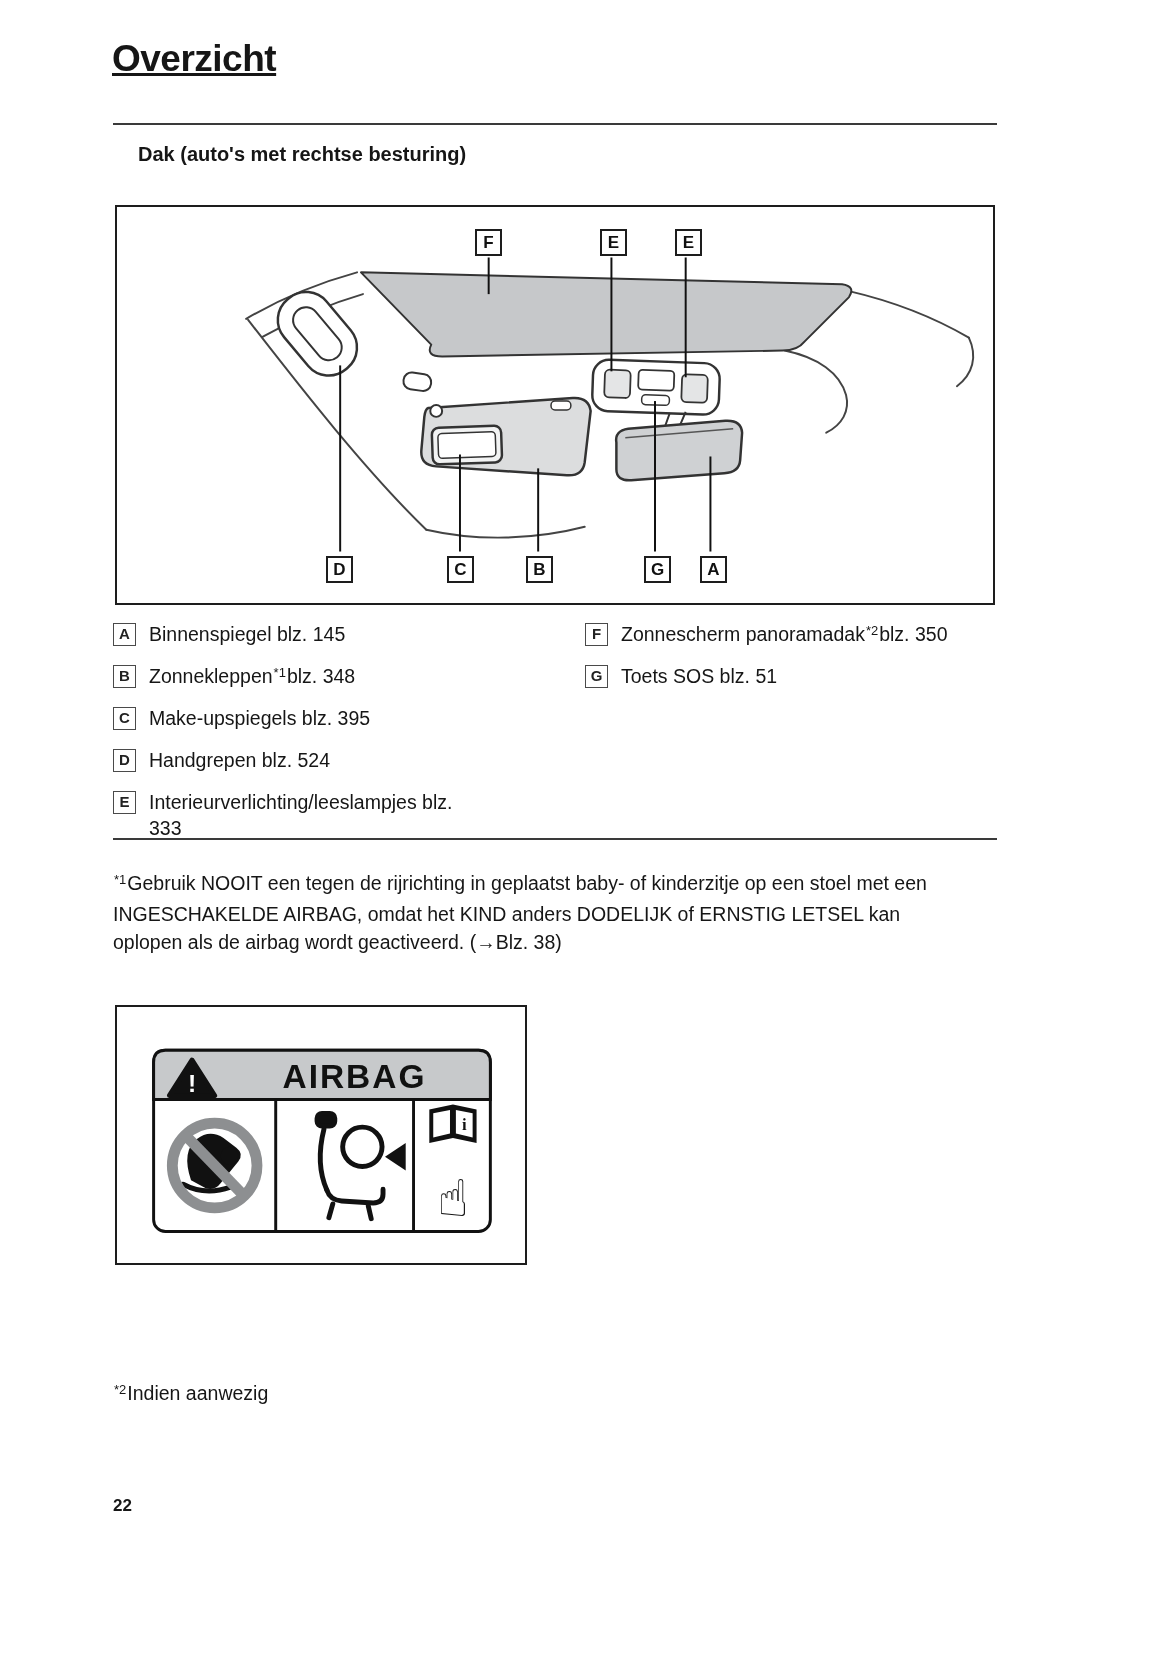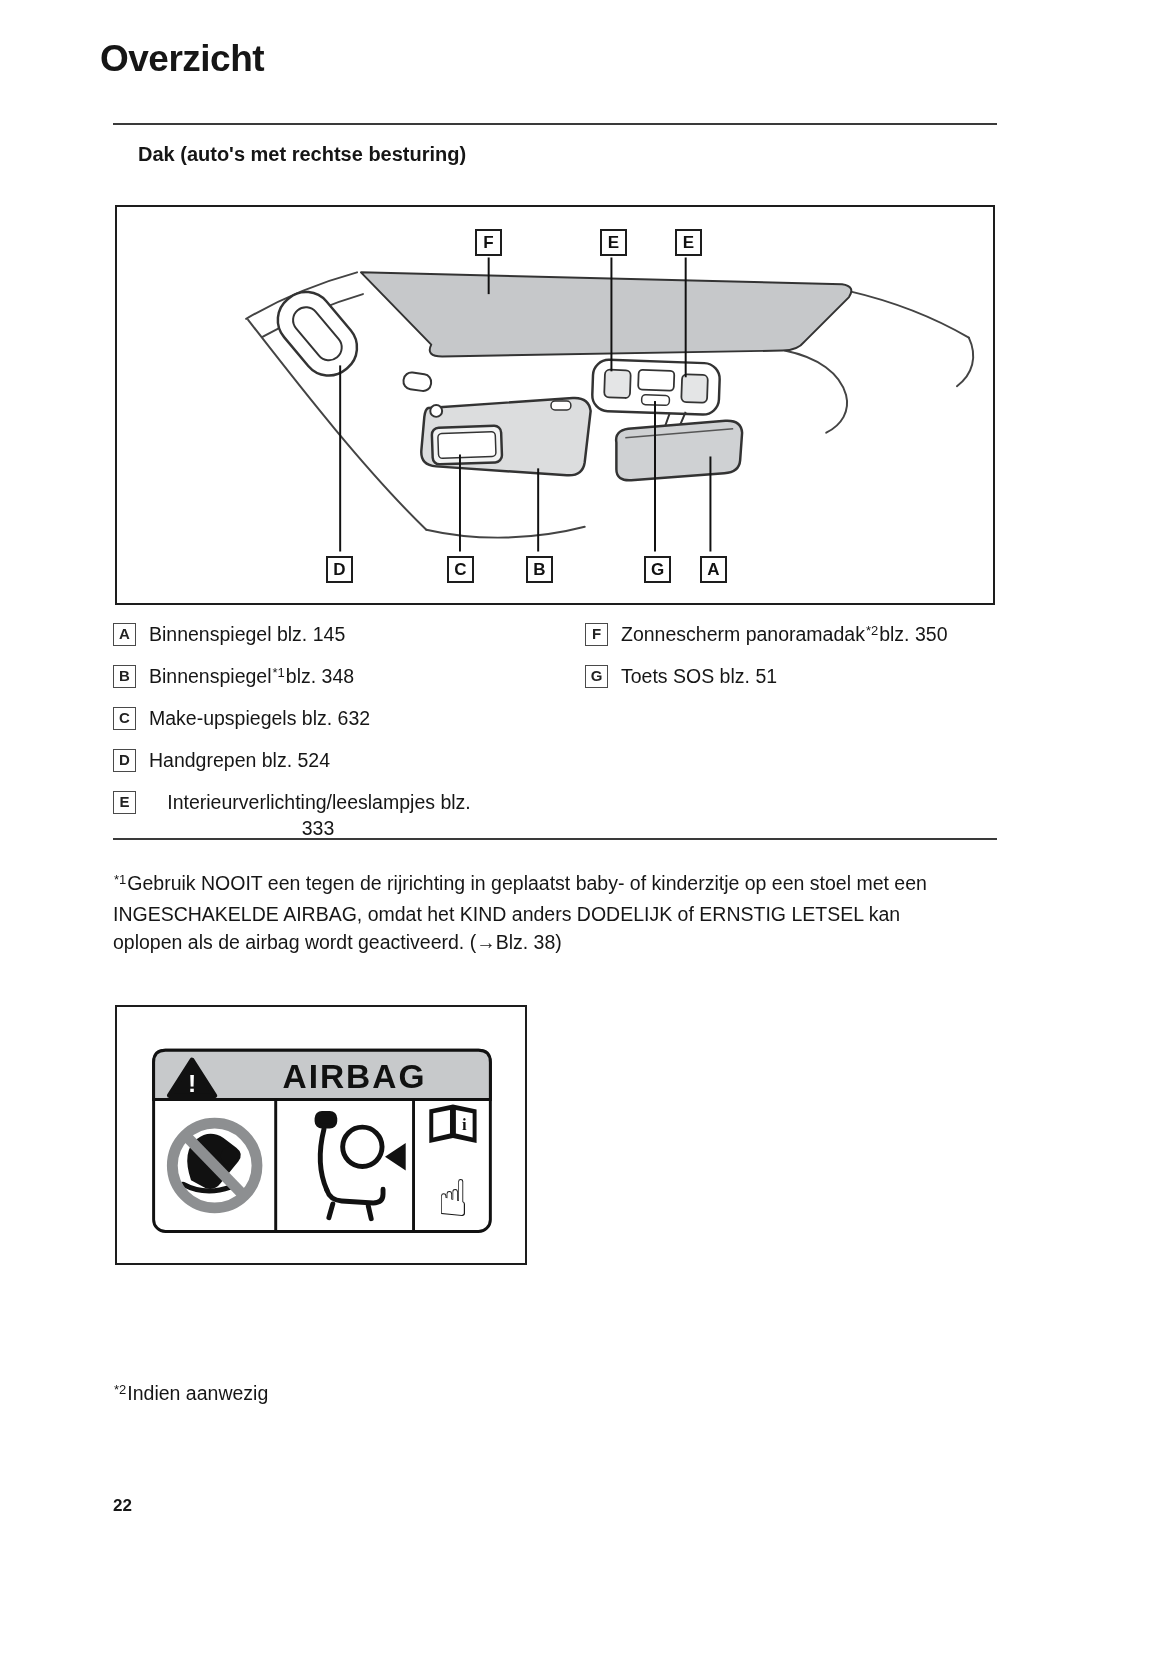--- a/index.html
+++ b/index.html
@@ -1,21 +1,21 @@
 <!DOCTYPE html>
 <html><head>
 <meta charset="utf-8">
 <style>
   * { margin:0; padding:0; box-sizing:border-box; }
   html,body { background:#ffffff; }
   body {
     width:1165px; height:1653px; position:relative; overflow:hidden;
     font-family:"Liberation Sans","DejaVu Sans",sans-serif; color:#161616;
   }
-  #page-title { position:absolute; left:100px; top:38px; font-size:37px; font-weight:700; letter-spacing:-0.5px; }
+  #page-title { position:absolute; left:112px; top:38px; font-size:37px; font-weight:700; letter-spacing:-0.5px;text-decoration:underline; }
   .rule { position:absolute; left:113px; width:884px; height:0; border-top:2px solid #3a3a3a; }
   #rule-1 { top:123px; }
   #rule-2 { top:838px; }
   #section-subtitle { position:absolute; left:113px; top:143px; font-size:20px; font-weight:700;margin-left:25px; }
 
   
   #diagram-figure { position:absolute; left:115px; top:205px; width:880px; height:400px; border:2px solid #1d1d1d; background:#fff; }
   #diagram-figure svg { display:block; }
   .callout {
     position:absolute; width:27px; height:27px; border:2px solid #1d1d1d; background:#fff;
@@ -25,21 +25,21 @@
   
   #legend { position:absolute; left:113px; top:621px; width:884px; height:215px; }
   .legend-col { position:absolute; top:0; }
   #legend-col-left { left:0; width:460px; }
   #legend-col-right { left:472px; width:412px; }
   .legend-row { display:flex; align-items:flex-start; margin-bottom:13px; }
   .key-badge {
     flex:0 0 auto; width:23px; height:23px; border:1.6px solid #4a4a4a; background:#fff;
     font-size:15px; font-weight:700; text-align:center; line-height:20px; margin:2px 13px 0 0; color:#222;
   }
-  .legend-text { font-size:19.5px; line-height:26px; max-width:340px;text-align:center; }
+  .legend-text { font-size:19.5px; line-height:26px; max-width:340px; }
   #legend-col-right .legend-text { max-width:388px; }
   .sup { font-size:13px; position:relative; top:-6px; margin:0 1px; }
 
   
   #footnote-1 { position:absolute; left:113px; top:869px; width:860px; font-size:19.5px; line-height:28px; }
   #footnote-2 { position:absolute; left:113px; top:1379px; font-size:19.5px; line-height:28px; }
 
   
   #airbag-figure { position:absolute; left:115px; top:1005px; width:412px; height:260px; border:2px solid #1d1d1d; background:#fff; }
   #airbag-figure svg { display:block; }
@@ -120,25 +120,25 @@
 </figure>
 
 <div id="legend">
   <div class="legend-col" id="legend-col-left">
     <div class="legend-row">
       <span class="key-badge">A</span>
       <span class="legend-text"><span>Binnenspiegel blz. 145</span><span class="sup"></span><span></span></span>
     </div>
     <div class="legend-row">
       <span class="key-badge">B</span>
-      <span class="legend-text"><span>Binnenspiegel</span><span class="sup">*1</span><span>blz. 348</span></span>
+      <span class="legend-text"><span>Zonnekleppen</span><span class="sup">*1</span><span>blz. 348</span></span>
     </div>
     <div class="legend-row">
       <span class="key-badge">C</span>
-      <span class="legend-text"><span>Make-upspiegels blz. 632</span><span class="sup"></span><span></span></span>
+      <span class="legend-text"><span>Make-upspiegels blz. 395</span><span class="sup"></span><span></span></span>
     </div>
     <div class="legend-row">
       <span class="key-badge">D</span>
       <span class="legend-text"><span>Handgrepen blz. 524</span><span class="sup"></span><span></span></span>
     </div>
     <div class="legend-row">
       <span class="key-badge">E</span>
       <span class="legend-text"><span>Interieurverlichting/leeslampjes blz. 333</span><span class="sup"></span><span></span></span>
     </div>
   </div>

